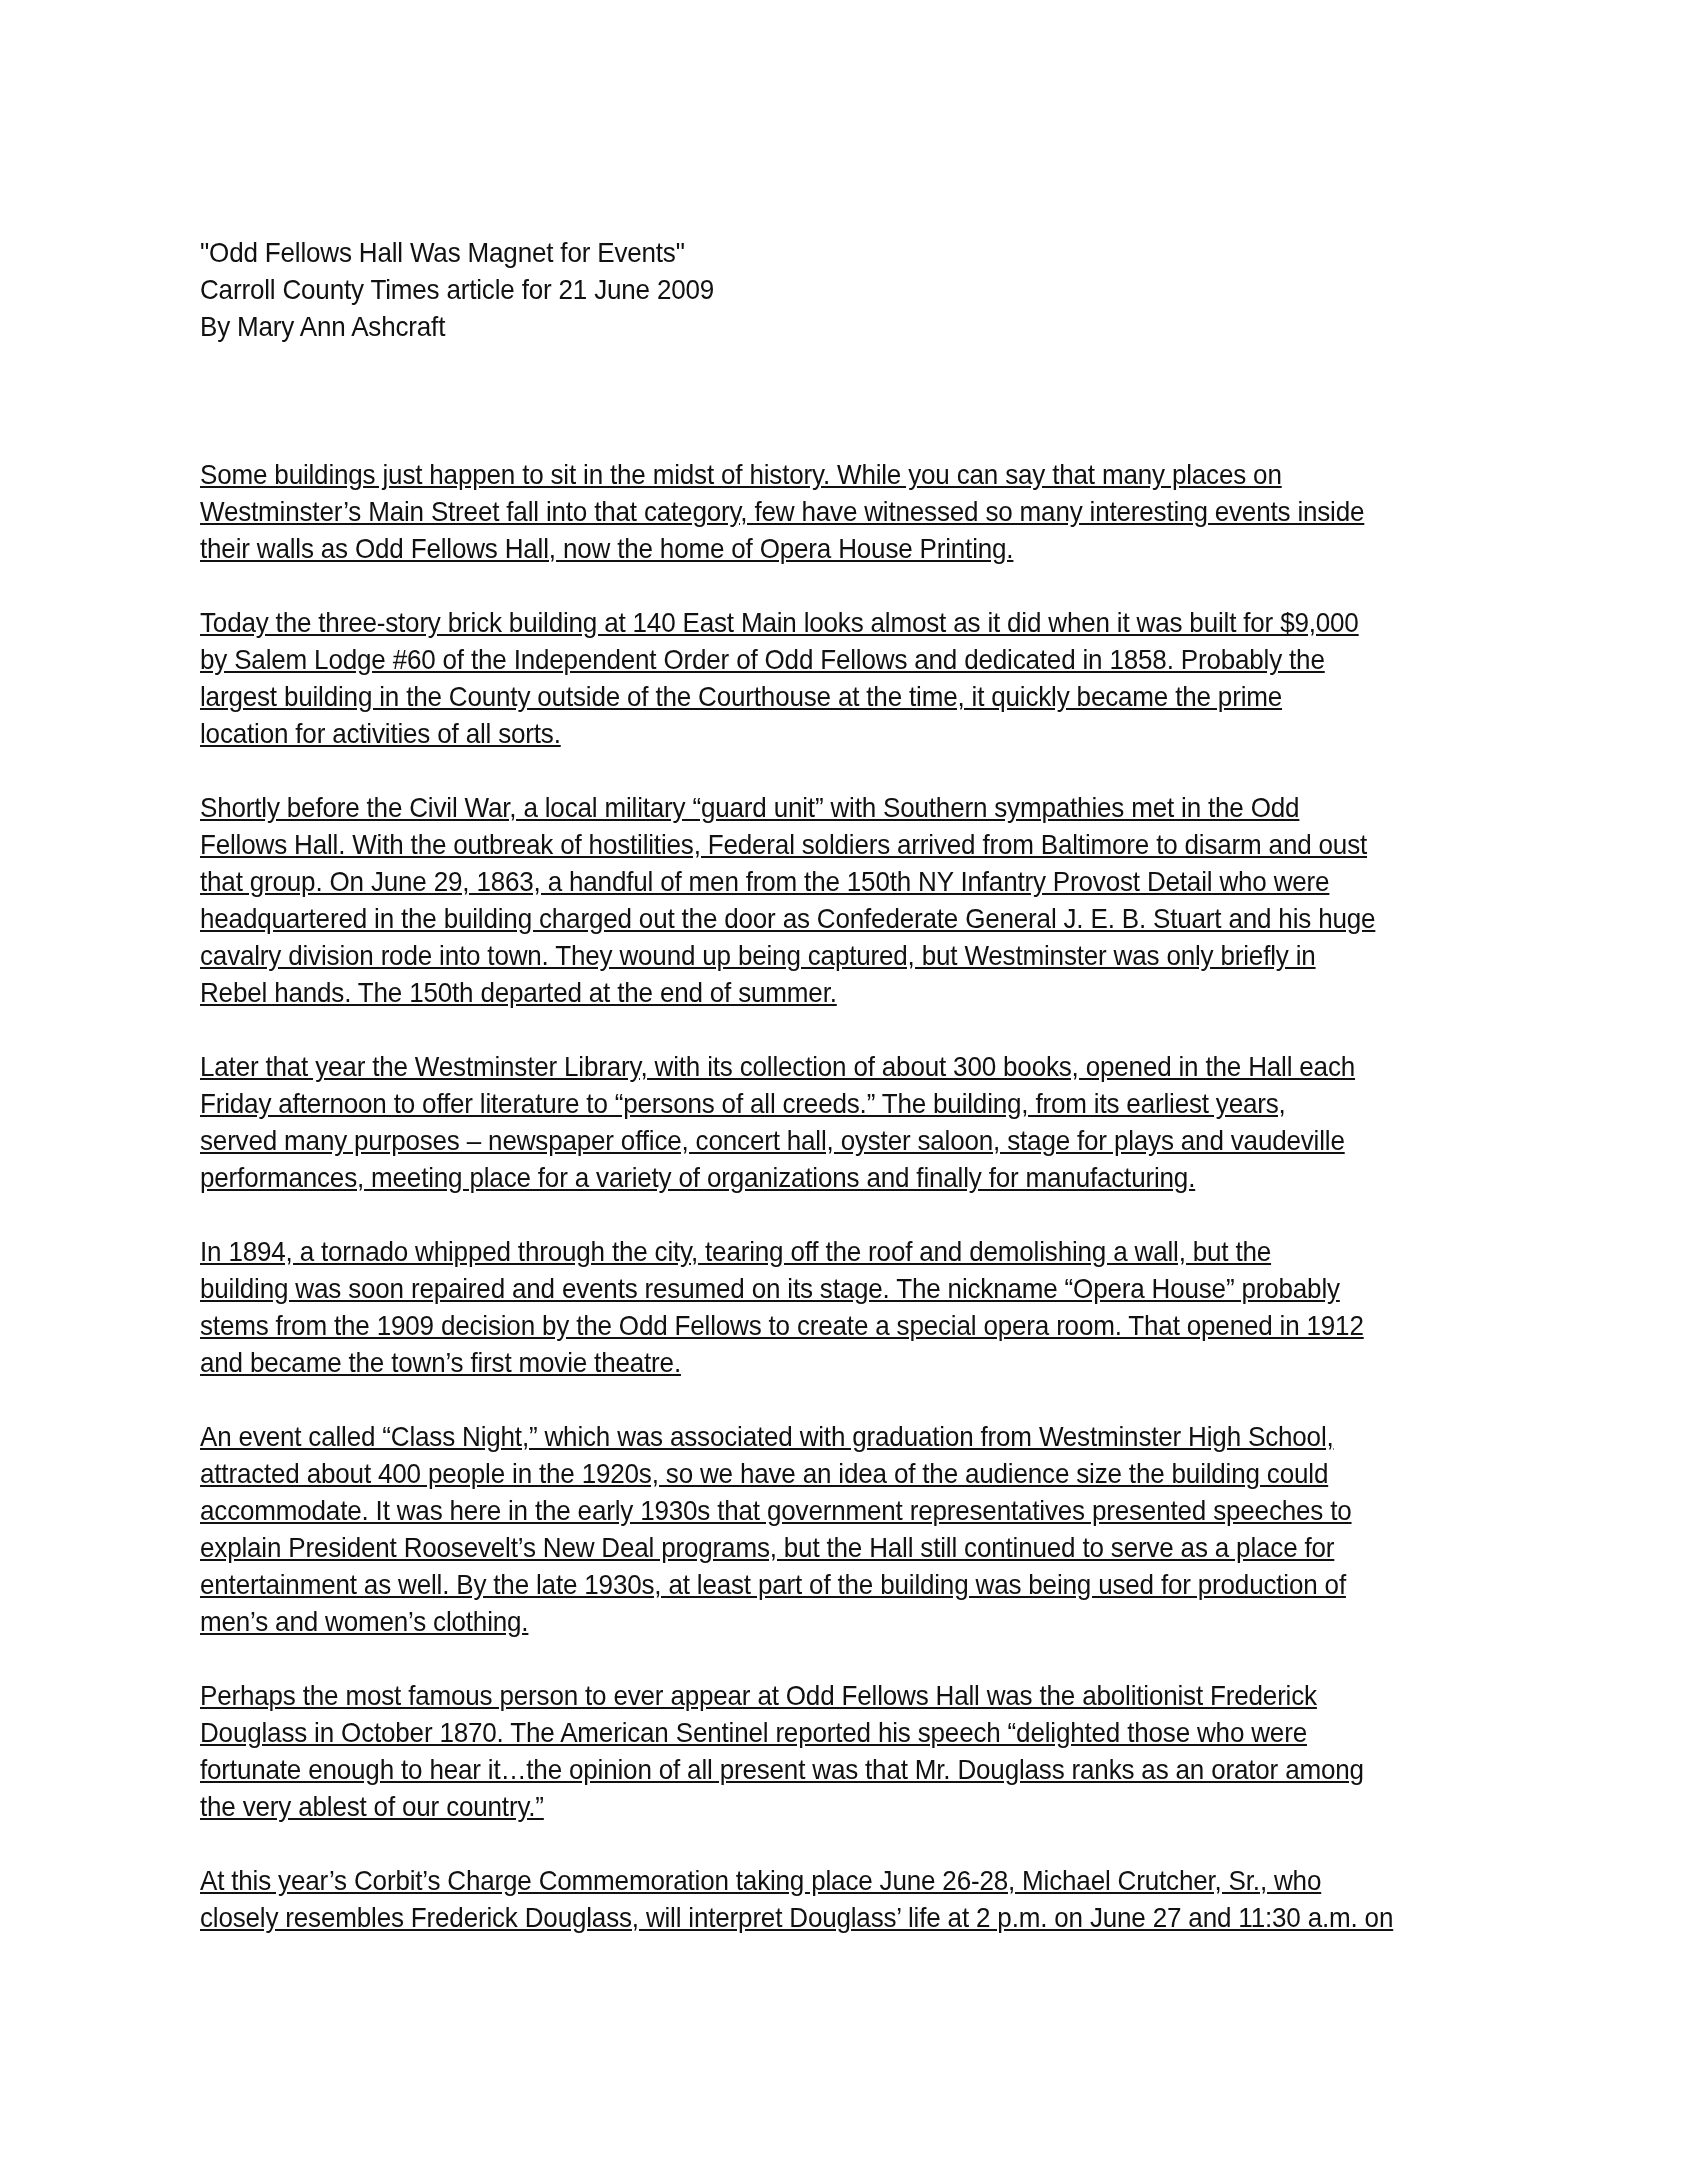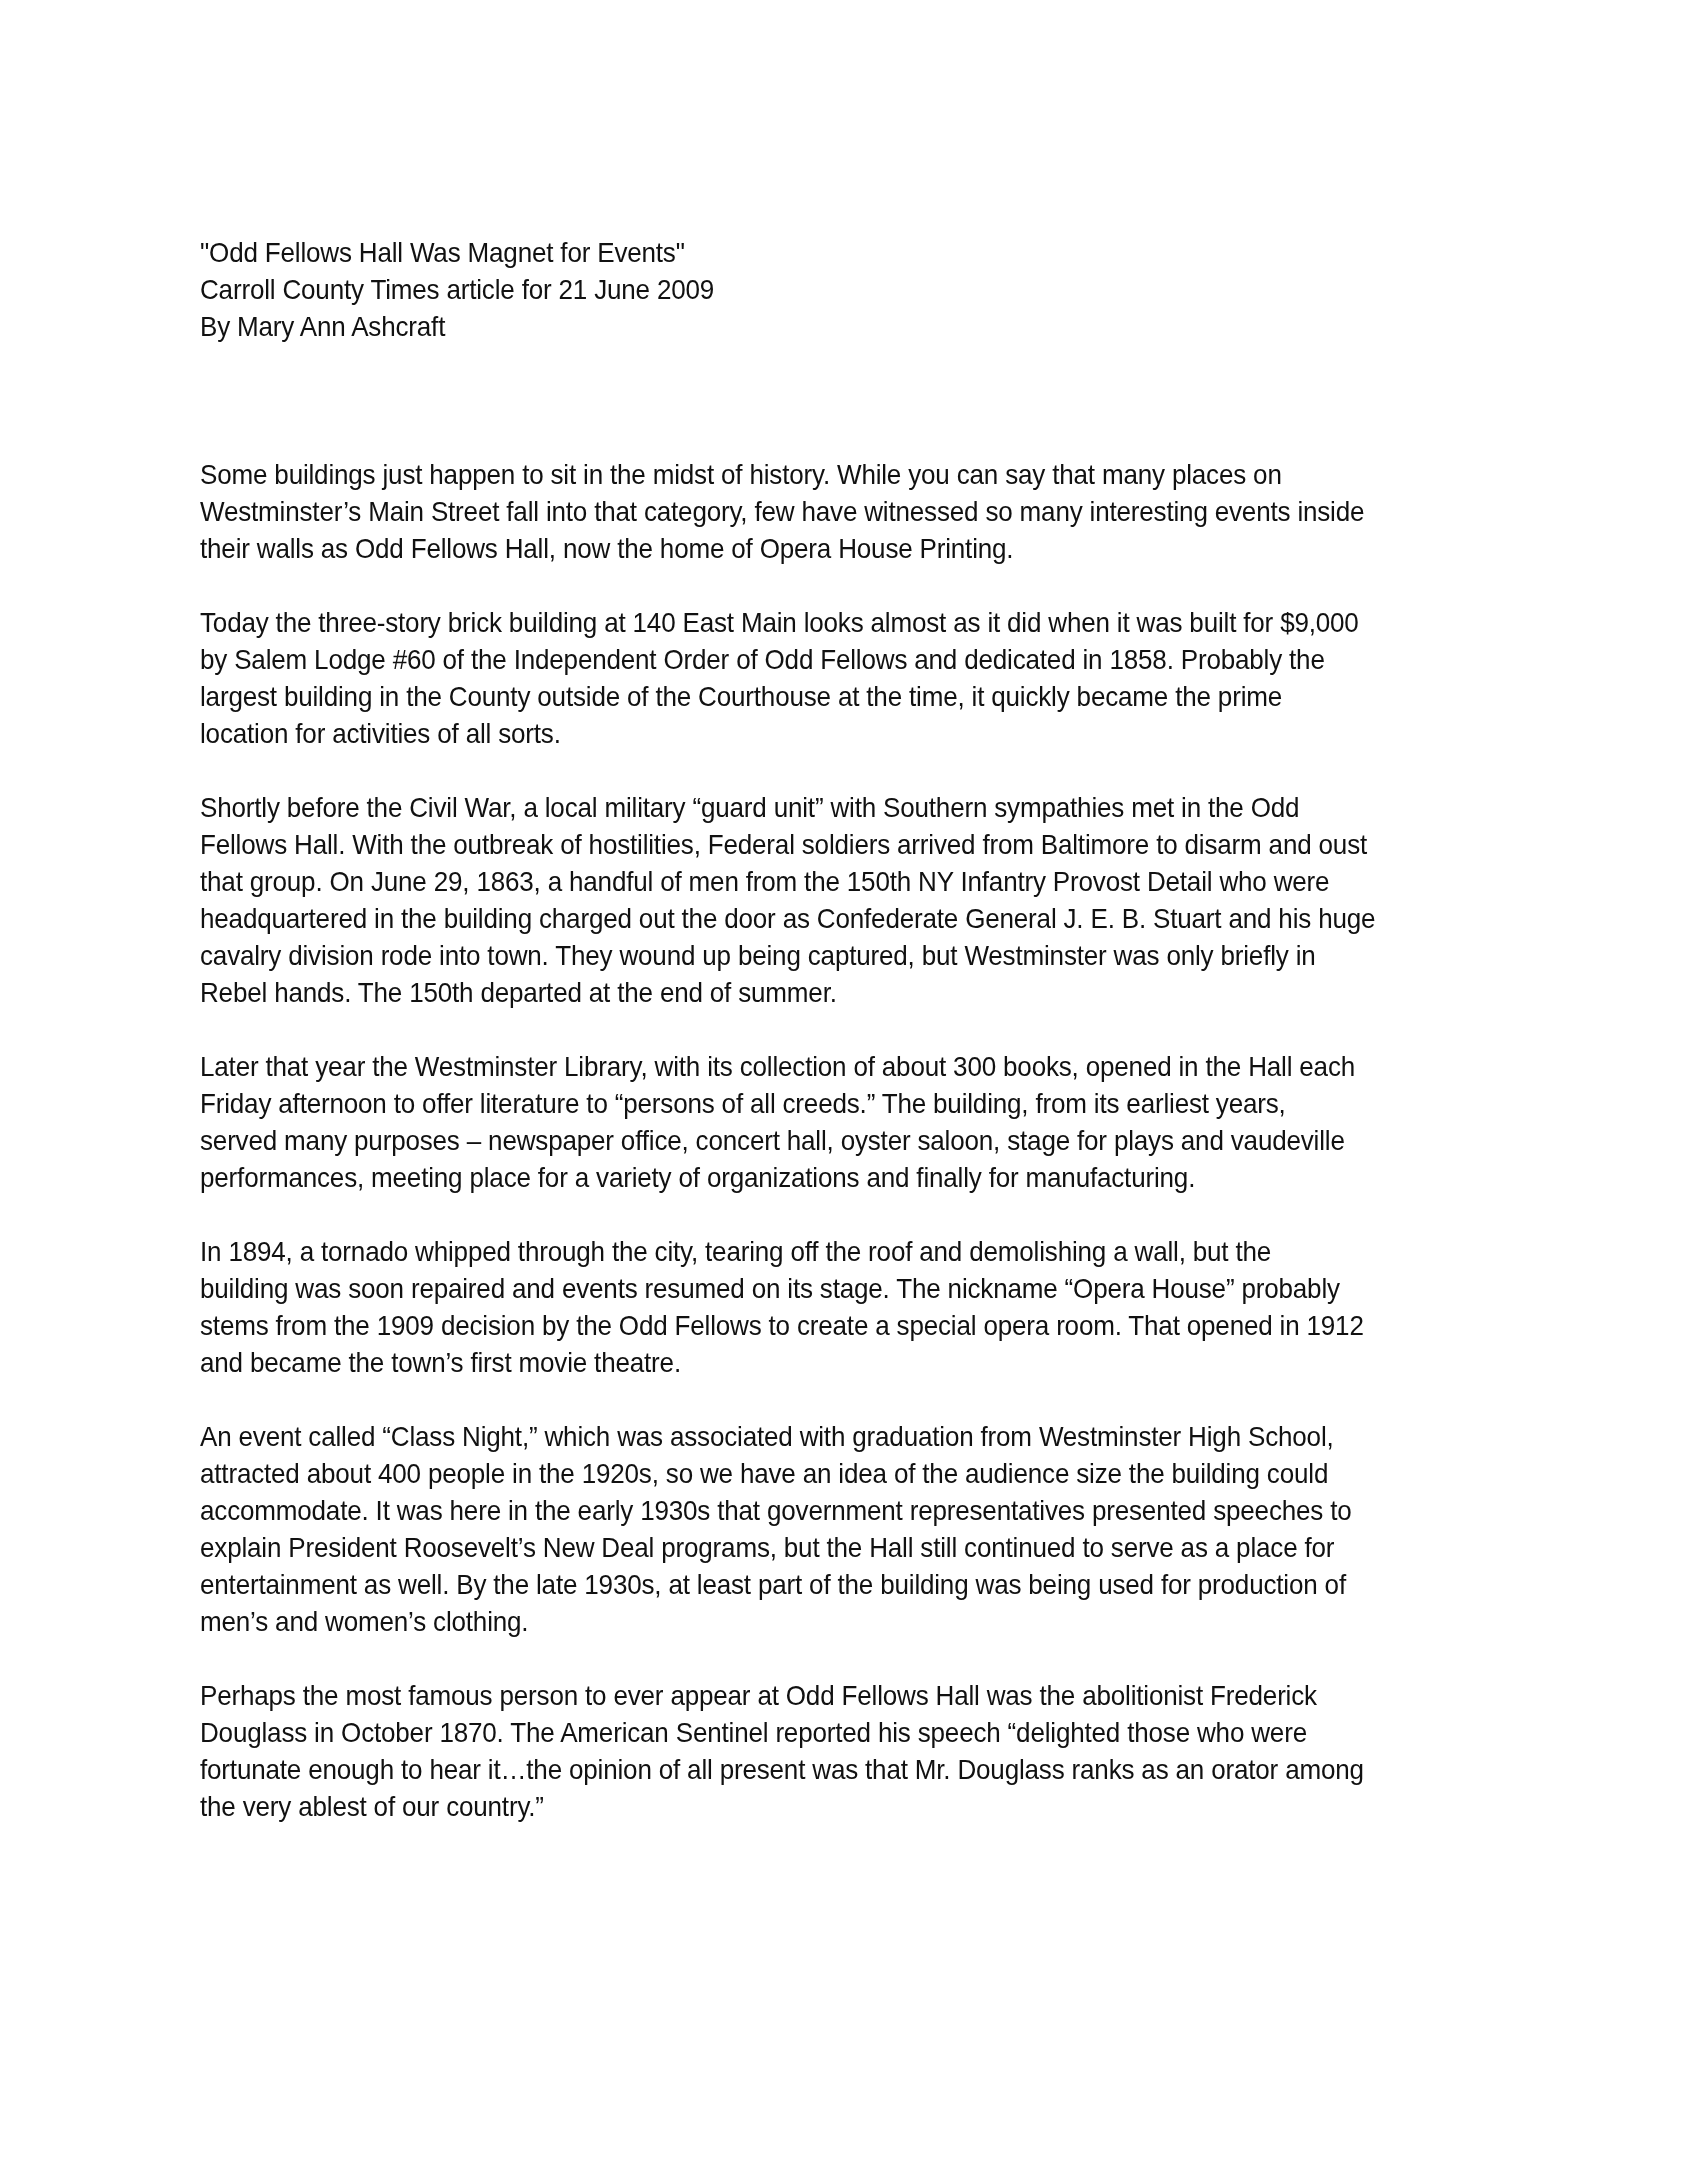--- a/index.html
+++ b/index.html
@@ -27,20 +27,21 @@
     white-space: nowrap;
     transform-origin: left top;
     transform: scaleX(0.93);
     letter-spacing: -0.2px;
   }
   .header {
     margin-bottom: 111px;
   }
   .para {
     margin-bottom: 37px;
+    text-decoration: underline;
   }
 </style>
 </head>
 <body>
 
 <div class="page">
 
   <div class="header">
     <div class="line">"Odd Fellows Hall Was Magnet for Events"</div>
     <div class="line">Carroll County Times article for 21 June 2009</div>
@@ -92,15 +93,19 @@
     <div class="line">men’s and women’s clothing.</div>
   </div>
 
   <div class="para">
     <div class="line">Perhaps the most famous person to ever appear at Odd Fellows Hall was the abolitionist Frederick</div>
     <div class="line">Douglass in October 1870.  The American Sentinel reported his speech “delighted those who were</div>
     <div class="line">fortunate enough to hear it…the opinion of all present was that Mr. Douglass ranks as an orator among</div>
     <div class="line">the very ablest of our country.”</div>
   </div>
 
+  <div class="para">
+    <div class="line">At this year’s Corbit’s Charge Commemoration taking place June 26-28, Michael Crutcher, Sr., who</div>
+    <div class="line">closely resembles Frederick Douglass, will interpret Douglass’ life at 2 p.m. on June 27 and 11:30 a.m. on</div>
+  </div>
 
 </div>
 
 
 </body></html>

